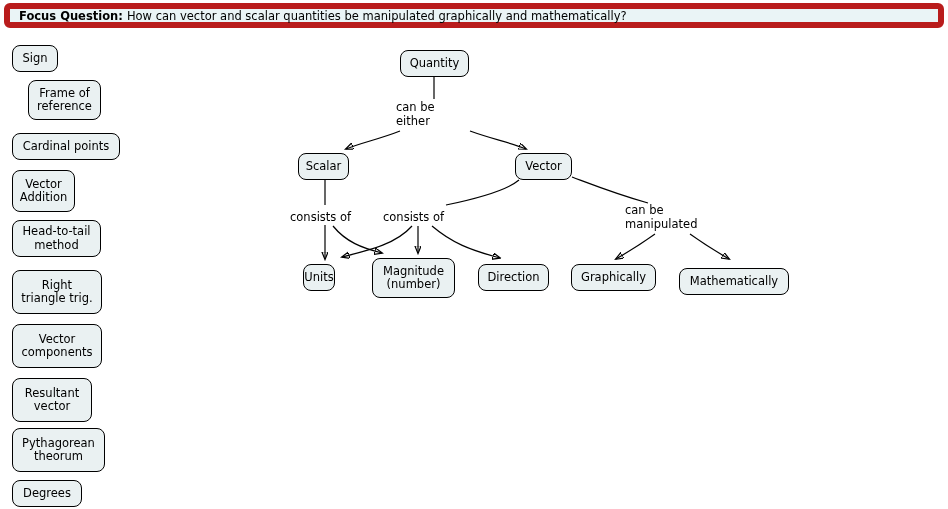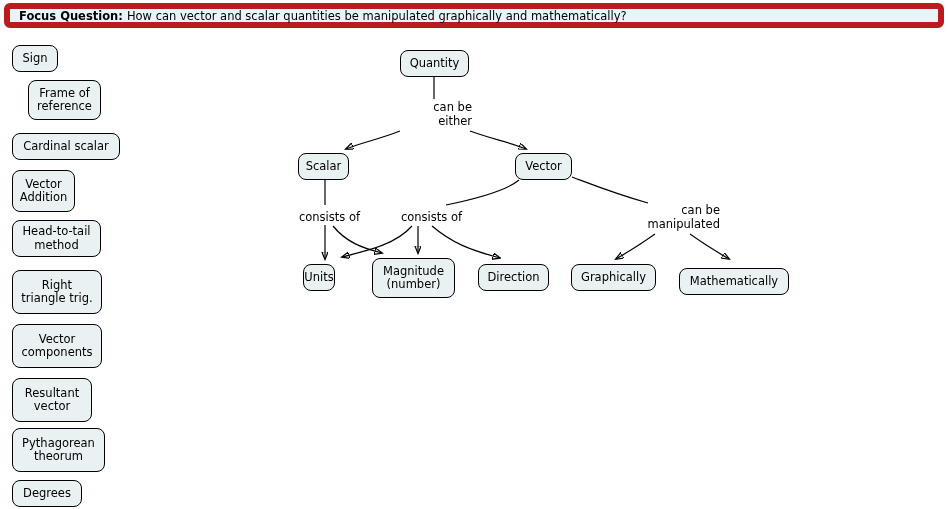--- a/index.html
+++ b/index.html
@@ -55,21 +55,21 @@
     line-height: 13.5px;
     padding: 2px 6px;
     white-space: pre-line;
   }
 
   
   .link-label {
     position: absolute;
     font-size: 11.5px;
     line-height: 14px;
-    text-align: right;
+    text-align: left;
     white-space: pre-line;
     background: transparent;
   }
 
   
   #edge-layer {
     position: absolute;
     left: 0;
     top: 0;
     width: 948px;
@@ -121,21 +121,21 @@
 
   <path d="M 655,234 C 641,244 628,252 616,259" marker-end="url(#arrowhead)"></path>
 
   <path d="M 690,234 C 704,244 717,252 729,259" marker-end="url(#arrowhead)"></path>
 </svg>
 
 <div id="sidebar">
     <div class="node" style="left: 12px; top: 45px; width: 46px; height: 27px;">Sign</div>
     <div class="node" style="left: 28px; top: 80px; width: 73px; height: 40px;">Frame of
 reference</div>
-    <div class="node" style="left: 12px; top: 133px; width: 108px; height: 27px;">Cardinal scalar</div>
+    <div class="node" style="left: 12px; top: 133px; width: 108px; height: 27px;">Cardinal points</div>
     <div class="node" style="left: 12px; top: 170px; width: 63px; height: 42px;">Vector
 Addition</div>
     <div class="node" style="left: 12px; top: 220px; width: 89px; height: 37px;">Head-to-tail
 method</div>
     <div class="node" style="left: 12px; top: 270px; width: 90px; height: 44px;">Right
 triangle trig.</div>
     <div class="node" style="left: 12px; top: 324px; width: 90px; height: 44px;">Vector
 components</div>
     <div class="node" style="left: 12px; top: 378px; width: 80px; height: 44px;">Resultant
 vector</div>

